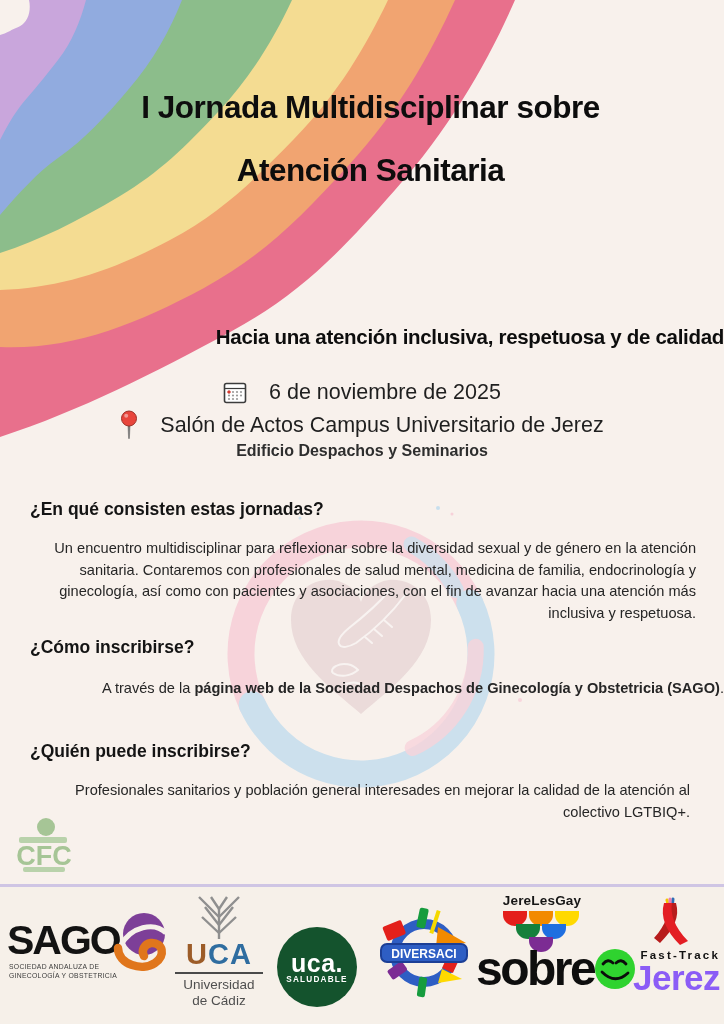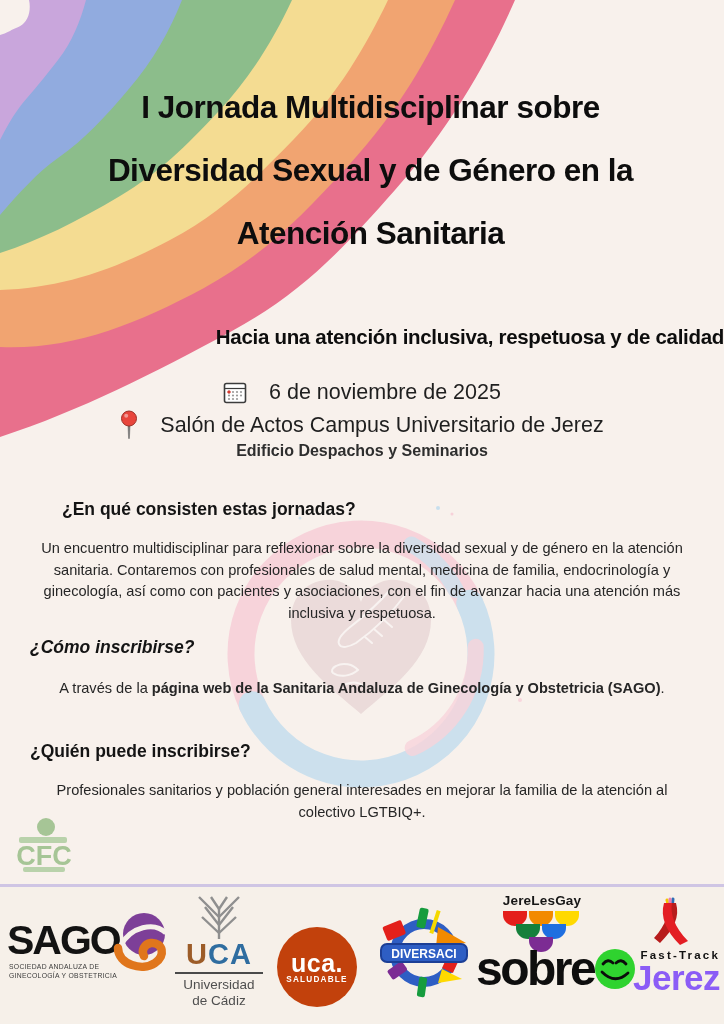--- a/index.html
+++ b/index.html
@@ -23,22 +23,22 @@
 
   
   .evrow{left:0;right:0;display:flex;justify-content:center;align-items:center;gap:22px;
          color:#1f1f1f;font-size:21.5px;}
   .ev-date{top:380px;}
   .ev-venue{top:410px;}
   .ev-building{left:0;right:0;top:442px;text-align:center;color:#2e2e2e;font-size:16px;font-weight:600;}
 
   
   .sec-h{left:30px;color:#141414;font-size:17.5px;font-weight:800;}
-  .h1{top:499px;margin-left:32px;} .h2{top:637px;font-style:italic;} .h3{top:741px;}
-  .sec-p{color:#262626;font-size:14.6px;line-height:21.5px;text-align:center;}
+  .h1{top:499px;} .h2{top:637px;} .h3{top:741px;}
+  .sec-p{color:#262626;font-size:14.6px;line-height:21.5px;text-align:right;}
   .p1{left:28px;width:668px;top:538px;}
   .p2{left:0;right:0;top:678px;}
   .p3{left:34px;width:656px;top:780px;}
   .sec-p b{font-weight:700;}
 
   
   .accr-logo{left:16px;top:815px;}
   .accr-label{left:78px;top:884px;font-size:11.5px;color:#3d3d3d;letter-spacing:.4px;}
 
   
@@ -54,21 +54,21 @@
   .sago-swirl{position:absolute;left:101px;top:-14px;}
 
   .lg-uca{left:168px;top:8px;width:102px;text-align:center;}
   .uca-word{font-size:29px;font-weight:700;letter-spacing:1px;line-height:30px;}
   .uca-u{color:#9c5c28;} .uca-ca{color:#2f6da0;}
   .uca-line{width:88px;height:2px;background:#4a4a4a;margin:3px auto 3px auto;}
   .uca-cap{font-size:13.5px;color:#4f4f4f;line-height:15.5px;}
   .uca-tree{margin:0 auto;}
 
   .lg-ucasalud{left:277px;top:40px;width:80px;height:80px;border-radius:50%;
-               background:#c2410c;display:flex;flex-direction:column;align-items:center;
+               background:#14532d;display:flex;flex-direction:column;align-items:center;
                justify-content:center;color:#fff;}
   .ucasalud-word{font-size:25px;font-weight:700;letter-spacing:.5px;line-height:24px;}
   .ucasalud-cap{font-size:8.2px;letter-spacing:1.2px;font-weight:600;}
 
   .lg-diversaci{left:378px;top:19px;}
 
   .lg-jlg{left:492px;top:6px;width:100px;text-align:center;}
   .jlg-word{font-size:13.5px;font-weight:800;color:#161616;letter-spacing:.2px;}
   .jlg-grapes{margin:1px auto 0 auto;}
 
@@ -111,21 +111,20 @@
     <g stroke="#ffffff" fill="none" stroke-width="2" opacity=".8" stroke-linecap="round">
       <path d="M188,98 C173,118 155,135 138,147 C131,151 123,153 121,148 C119,143 125,137 131,132 C145,121 161,107 171,95"></path>
       <path d="M166,124 l8,7 M156,133 l8,7 M147,141 l7,6"></path>
       <path d="M118,170 C125,166 135,168 140,174 C133,180 122,182 115,177 C113,175 114,172 118,170 Z"></path>
       <path d="M128,188 q10,-4 18,2"></path>
     </g>
   </svg>
 
   <div class="abs title">
     <div>I Jornada Multidisciplinar sobre</div>
-    <div>Diversidad Sexual y de Género en la</div>
     <div>Atención Sanitaria</div>
   </div>
 
   <div class="abs subtitle">Hacia una atención inclusiva, respetuosa y de calidad</div>
 
   <div class="abs evrow ev-date">
     <svg width="24" height="24" viewBox="0 0 24 24">
       <rect x="1.5" y="2.5" width="21" height="19" rx="2" fill="#ffffff" stroke="#3c3c3c" stroke-width="1.6"></rect>
       <line x1="1.5" y1="7.5" x2="22.5" y2="7.5" stroke="#3c3c3c" stroke-width="1.2"></line>
       <g fill="#9a9a9a">
@@ -159,25 +158,25 @@
     <span>Salón de Actos Campus Universitario de Jerez</span>
   </div>
 
   <div class="abs ev-building">Edificio Despachos y Seminarios</div>
 
   <div class="abs sec-h h1">¿En qué consisten estas jornadas?</div>
   <div class="abs sec-p p1">Un encuentro multidisciplinar para reflexionar sobre la diversidad sexual y de género en la atención sanitaria. Contaremos con profesionales de salud mental, medicina de familia, endocrinología y ginecología, así como con pacientes y asociaciones, con el fin de avanzar hacia una atención más inclusiva y respetuosa.</div>
 
   <div class="abs sec-h h2">¿Cómo inscribirse?</div>
   <div class="abs sec-p p2">
-    <span>A través de la </span><b>página web de la Sanitaria Andaluza de Ginecología y Obstetricia (SAGO)</b><span>.</span>
+    <span>A través de la </span><b>página web de la Sociedad Despachos de Ginecología y Obstetricia (SAGO)</b><span>.</span>
   </div>
 
   <div class="abs sec-h h3">¿Quién puede inscribirse?</div>
-  <div class="abs sec-p p3">Profesionales sanitarios y población general interesades en mejorar la familia de la atención al colectivo LGTBIQ+.</div>
+  <div class="abs sec-p p3">Profesionales sanitarios y población general interesades en mejorar la calidad de la atención al colectivo LGTBIQ+.</div>
 
   <svg class="abs accr-logo" width="58" height="66" viewBox="0 0 58 66">
     <circle cx="30" cy="12" r="9" fill="#a6c596"></circle>
     <rect x="3" y="22" width="48" height="6" rx="2" fill="#b9d2ab"></rect>
     <text x="28" y="50" text-anchor="middle" font-size="27" font-weight="bold" fill="#a6c596" font-family="Liberation Sans, sans-serif">CFC</text>
     <rect x="7" y="52" width="42" height="5" rx="2" fill="#b9d2ab"></rect>
   </svg>
   <div class="abs accr-label">SOLICITADA ACREDITACIÓN</div>
 
   <div class="abs divider"></div>

